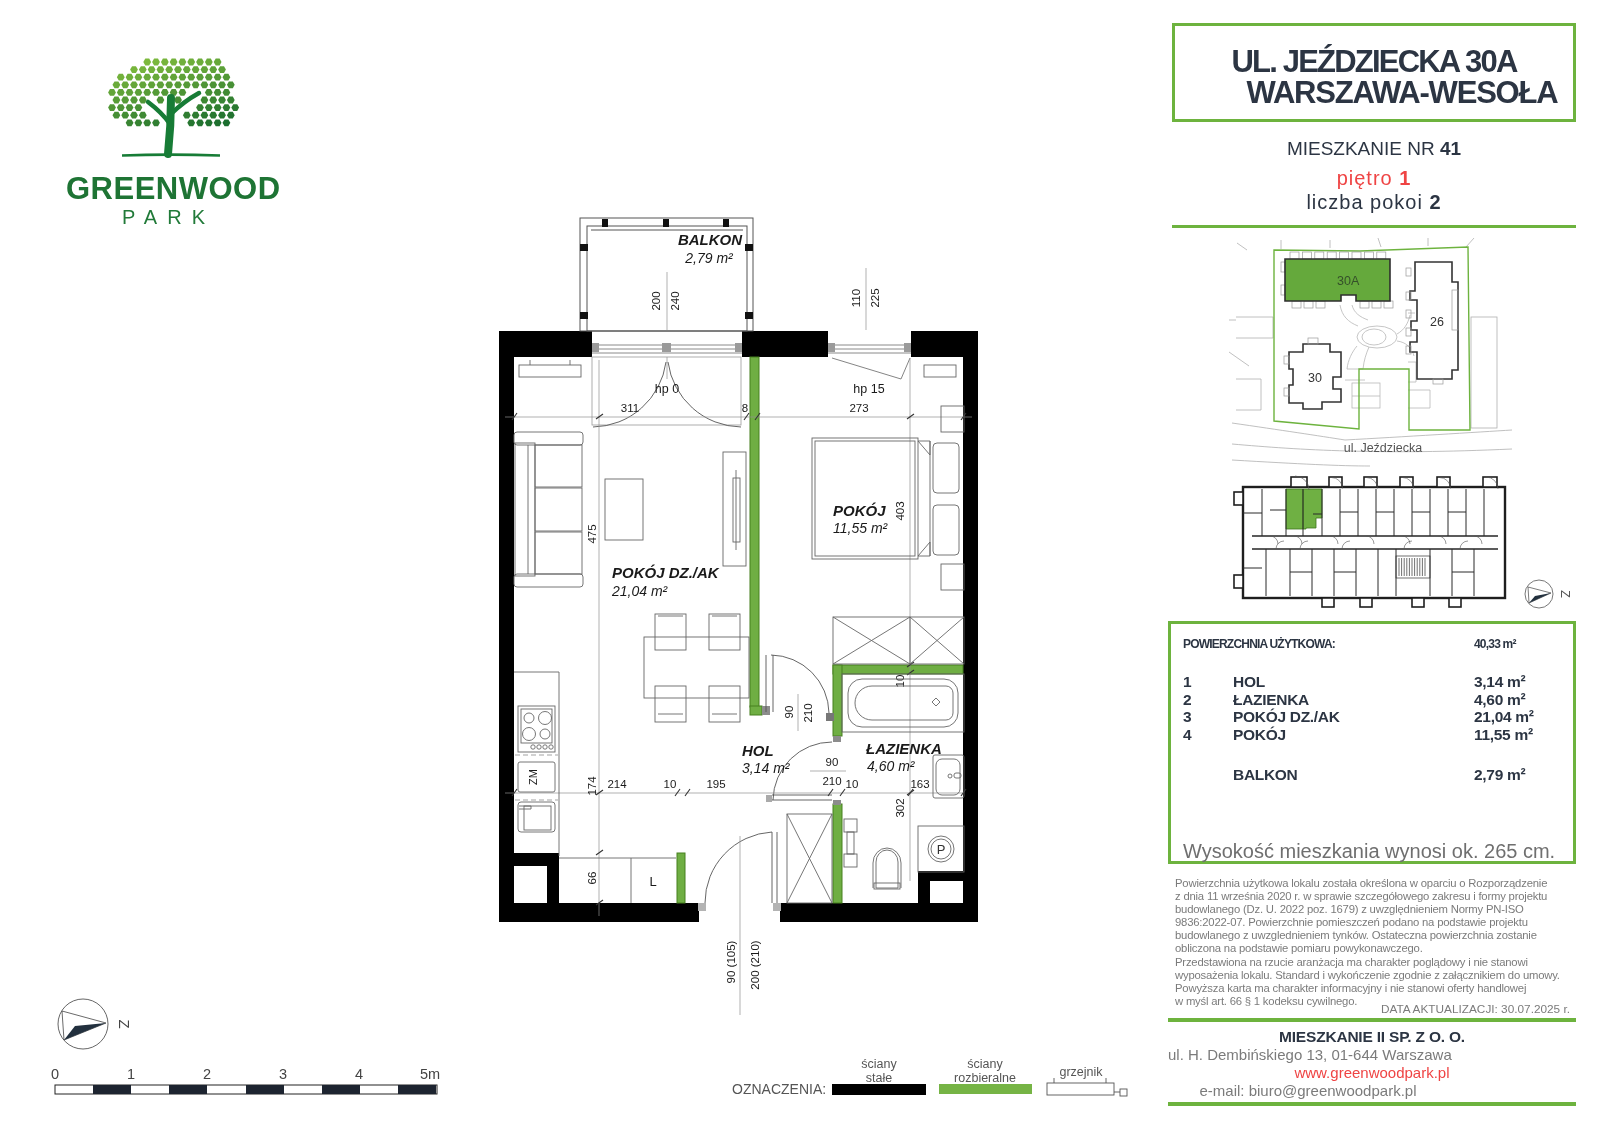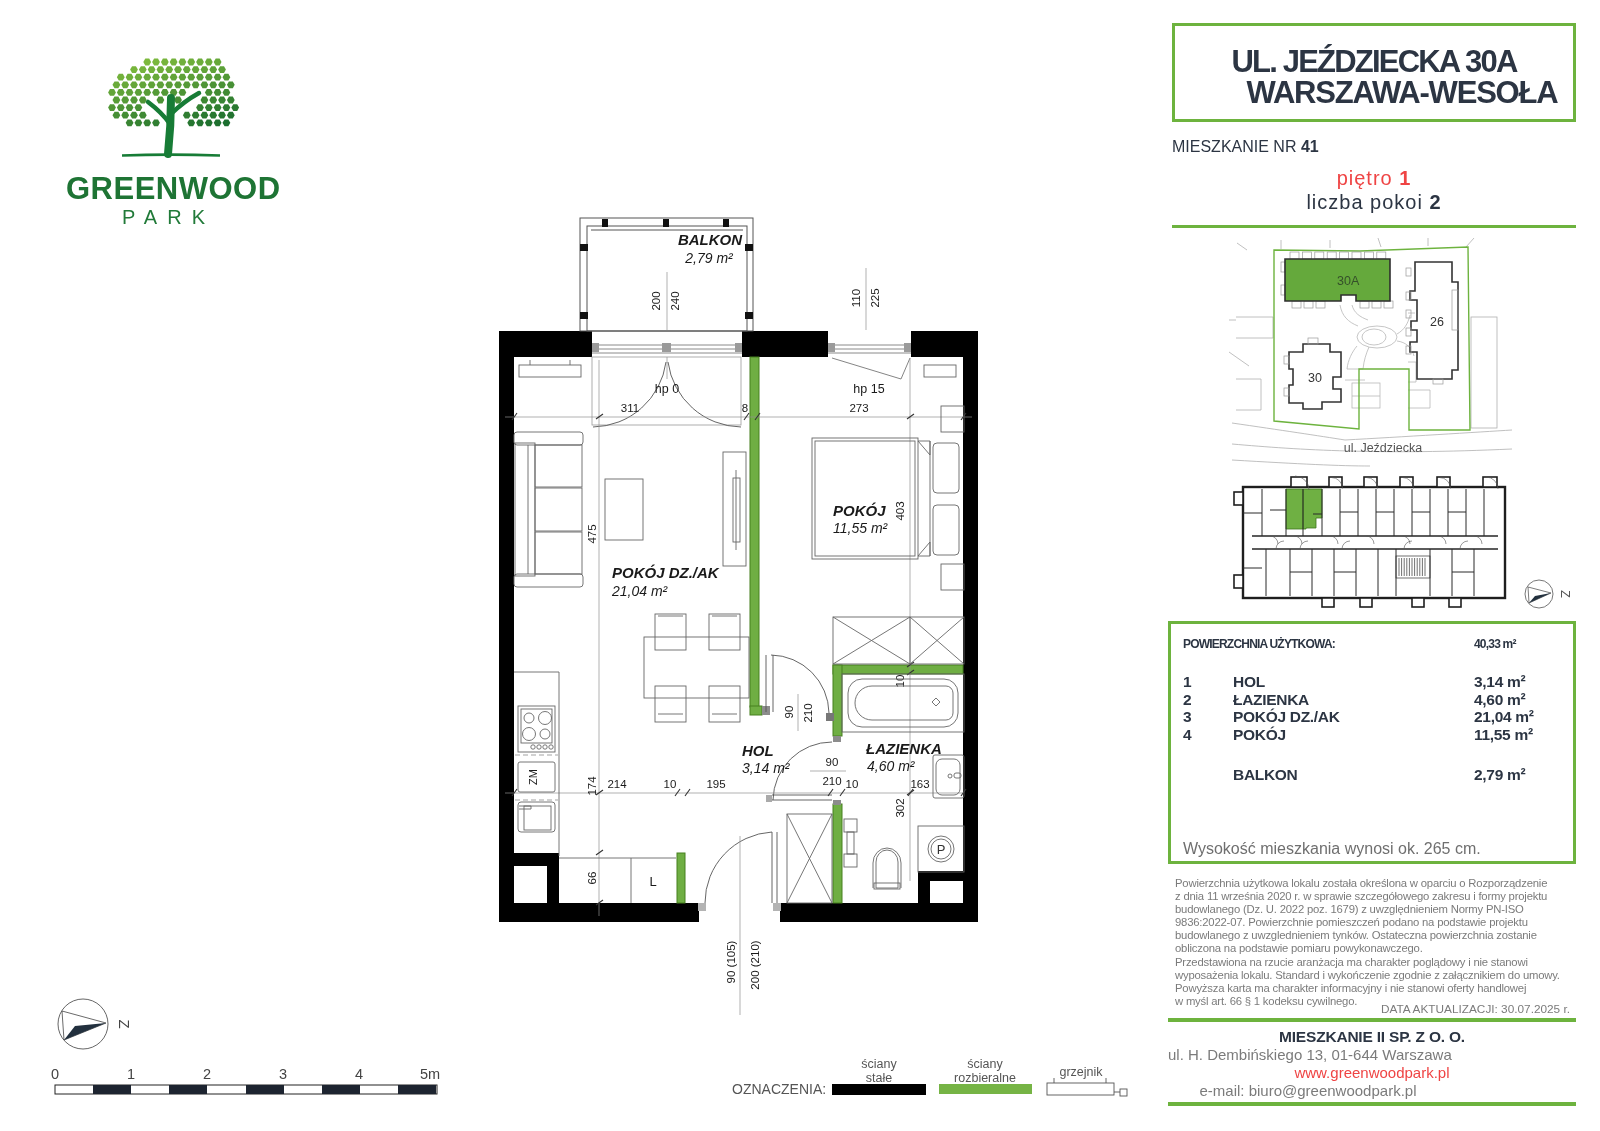--- a/index.html
+++ b/index.html
@@ -664,42 +664,42 @@
 </g>
 <text x="1081" y="1076" font-size="12.5" fill="#555" text-anchor="middle" font-family="Liberation Sans, sans-serif">grzejnik</text>
 </svg>
 
 <div class="abs" style="left:1172px;top:23px;width:404px;height:99px;border:3px solid #6db33e;box-sizing:border-box;"></div>
 
 <div class="abs" style="left:1172px;top:44px;width:404px;text-align:center;font-size:31px;font-weight:bold;color:#2c3543;letter-spacing:-1.8px;">UL. JEŹDZIECKA 30A</div>
 
 <div class="abs" style="left:1172px;top:75px;width:460px;text-align:center;font-size:31px;font-weight:bold;color:#2c3543;letter-spacing:-1.2px;">WARSZAWA-WESOŁA</div>
 
-<div class="abs" style="left:1172px;top:138px;width:404px;font-size:16px;color:#2c3543;">MIESZKANIE NR <span class="b">41</span></div>
+<div class="abs" style="left:1172px;top:138px;width:404px;text-align:center;font-size:19px;color:#2c3543;">MIESZKANIE NR <span class="b">41</span></div>
 
 <div class="abs" style="left:1172px;top:167px;width:404px;text-align:center;font-size:20px;letter-spacing:1px;color:#ef4444;">piętro <span class="b">1</span></div>
 
 <div class="abs" style="left:1172px;top:191px;width:404px;text-align:center;font-size:20px;letter-spacing:1px;color:#2c3543;">liczba pokoi <span class="b">2</span></div>
 
 <div class="abs" style="left:1172px;top:225px;width:404px;height:3px;background:#6db33e;"></div>
 
 <div class="abs" style="left:1168px;top:621px;width:408px;height:243px;border:3.5px solid #6db33e;box-sizing:border-box;"></div>
 
 <div class="abs" style="left:1183px;top:637px;width:380px;font-size:12px;letter-spacing:-0.8px;font-weight:bold;color:#2c3543;">POWIERZCHNIA UŻYTKOWA:<span style="position:absolute;left:291px;">40,33 m²</span></div>
 
 <div class="abs" style="left:1183px;top:673px;width:380px;font-size:15.5px;letter-spacing:-0.3px;font-weight:bold;color:#2c3543;line-height:17.6px;">
 <div>1<span style="position:absolute;left:50px;">HOL</span><span style="position:absolute;left:291px;">3,14 m²</span></div>
 <div>2<span style="position:absolute;left:50px;">ŁAZIENKA</span><span style="position:absolute;left:291px;">4,60 m²</span></div>
 <div>3<span style="position:absolute;left:50px;">POKÓJ DZ./AK</span><span style="position:absolute;left:291px;">21,04 m²</span></div>
 <div>4<span style="position:absolute;left:50px;">POKÓJ</span><span style="position:absolute;left:291px;">11,55 m²</span></div>
 </div>
 
 <div class="abs" style="left:1233px;top:766px;width:330px;font-size:15.5px;letter-spacing:-0.3px;font-weight:bold;color:#2c3543;">BALKON<span style="position:absolute;left:241px;">2,79 m²</span></div>
 
-<div class="abs" style="left:1183px;top:840px;width:380px;font-size:16px;color:#6f6f6f;">Wysokość mieszkania wynosi ok. 265 cm.</div>
+<div class="abs" style="left:1183px;top:840px;width:380px;font-size:20px;color:#6f6f6f;">Wysokość mieszkania wynosi ok. 265 cm.</div>
 
 <div class="abs" style="left:1175px;top:877px;width:402px;font-size:11.3px;line-height:13.1px;letter-spacing:-0.2px;color:#7b7b7b;">Powierzchnia użytkowa lokalu została określona w oparciu o Rozporządzenie<br>z dnia 11 września 2020 r. w sprawie szczegółowego zakresu i formy projektu<br>budowlanego (Dz. U. 2022 poz. 1679) z uwzględnieniem Normy PN-ISO<br>9836:2022-07. Powierzchnie pomieszczeń podano na podstawie projektu<br>budowlanego z uwzglednieniem tynków. Ostateczna powierzchnia zostanie<br>obliczona na podstawie pomiaru powykonawczego.<br>Przedstawiona na rzucie aranżacja ma charakter poglądowy i nie stanowi<br>wyposażenia lokalu. Standard i wykończenie zgodnie z załącznikiem do umowy.<br>Powyższa karta ma charakter informacyjny i nie stanowi oferty handlowej<br>w myśl art. 66 § 1 kodeksu cywilnego.</div>
 
 <div class="abs" style="left:1175px;top:1002px;width:395px;text-align:right;font-size:11.8px;color:#7b7b7b;">DATA AKTUALIZACJI: 30.07.2025 r.</div>
 
 <div class="abs" style="left:1168px;top:1018px;width:408px;height:4px;background:#6db33e;"></div>
 
 <div class="abs" style="left:1168px;top:1028px;width:408px;text-align:center;font-size:15.5px;letter-spacing:-0.2px;font-weight:bold;color:#2c3543;">MIESZKANIE II SP. Z O. O.</div>
 
 <div class="abs" style="left:1168px;top:1046px;width:408px;text-align:left;font-size:15px;color:#7b7b7b;">ul. H. Dembińskiego 13, 01-644 Warszawa</div>

